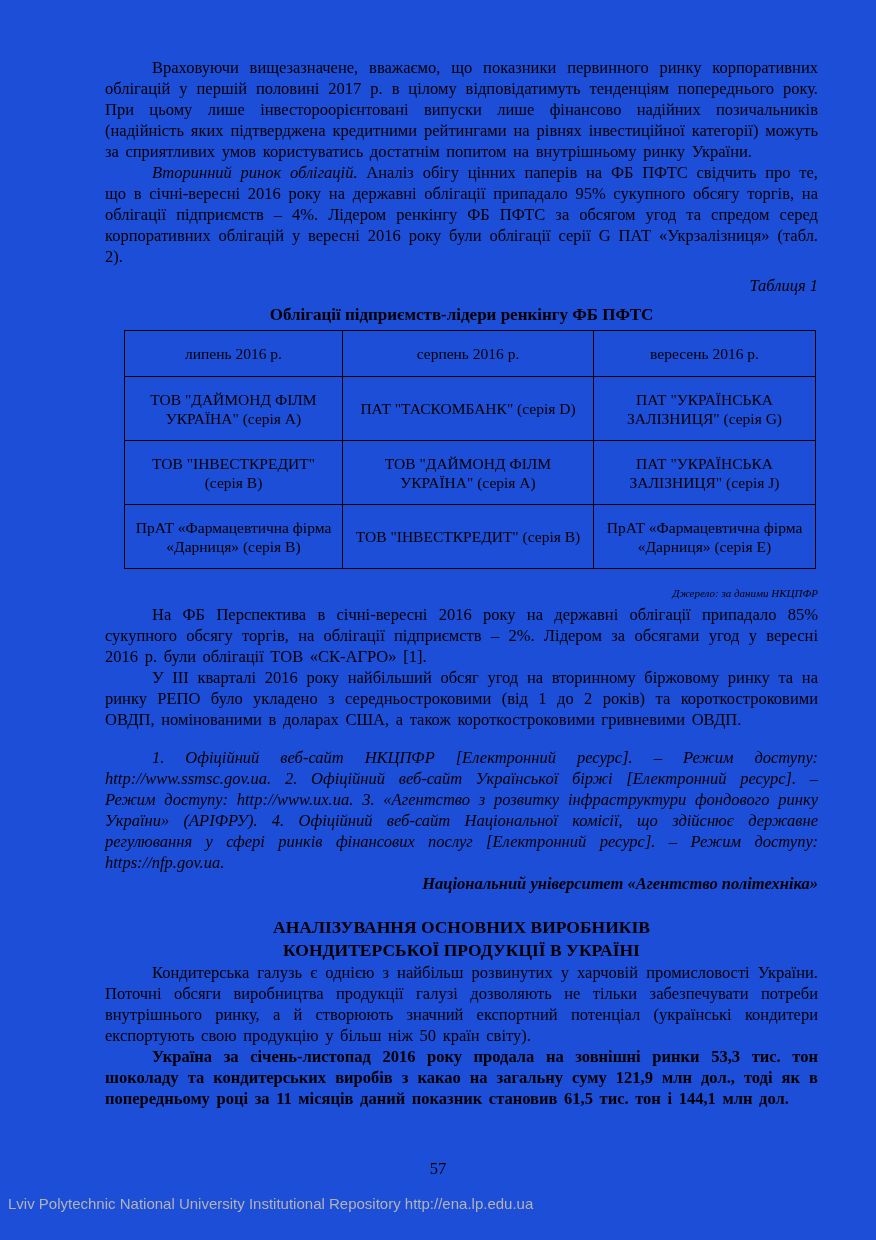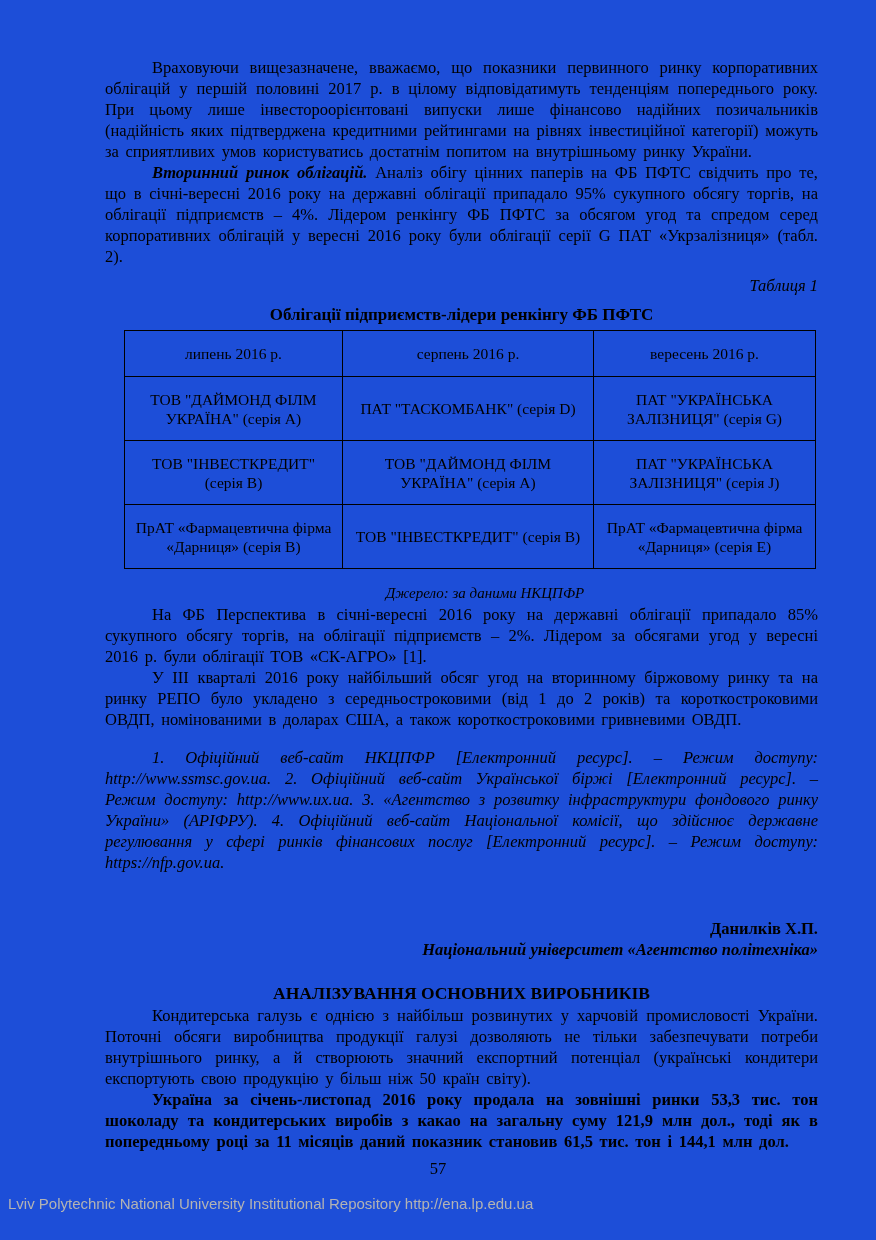--- a/index.html
+++ b/index.html
@@ -18,21 +18,21 @@
     width:713px;
   }
   p.body-par {
     margin:0;
     font-size:16.5px;
     line-height:21px;
     text-align:justify;
     text-indent:47px;
     word-spacing:2.5px;
   }
-  .lead-bold-italic { font-weight:bold; font-style:italic; }
+  .lead-bold-italic { font-weight:normal; font-style:italic; }
   .table-label {
     margin:8px 0 0 0;
     font-size:16.5px; line-height:21px;
     font-style:italic;
     text-align:right;
   }
   .table-title {
     margin:8px 0 0 0;
     font-size:17px; line-height:22px;
     font-weight:bold;
@@ -51,24 +51,24 @@
     font-weight:normal;
     text-align:center;
     vertical-align:middle;
     padding:12px 6px;
   }
   table.data-table th { height:21px; }
   table.data-table td { height:39px; }
   col.c1 { width:218px; } col.c2 { width:251px; } col.c3 { width:222px; }
   .source-line {
     margin:14px 0 0 0;
-    font-size:15px; line-height:21px;
+    font-size:11px; line-height:21px;
     font-style:italic;
     text-indent:47px;
-    text-align:center;
+    text-align:right;
   }
   .par-after-source { margin-top:20px; }
   .references {
     margin:17px 0 0 0;
     font-size:16.5px;
     line-height:21px;
     font-style:italic;
     text-align:justify;
     text-indent:47px;
     word-spacing:2.5px;
@@ -156,25 +156,24 @@
     </table>
 
     <p class="source-line">Джерело: за даними НКЦПФР</p>
 
     <p class="body-par par-after-source">На ФБ Перспектива в січні-вересні 2016 року на державні облігації припадало 85% сукупного обсягу торгів, на облігації підприємств – 2%. Лідером за обсягами угод у вересні 2016 р. були облігації ТОВ «СК-АГРО» [1].</p>
 
     <p class="body-par">У ІІІ кварталі 2016 року найбільший обсяг угод на вторинному біржовому ринку та на ринку РЕПО було укладено з середньостроковими (від 1 до 2 років) та короткостроковими ОВДП, номінованими в доларах США, а також короткостроковими гривневими ОВДП.</p>
 
     <p class="references">1. Офіційний веб-сайт НКЦПФР [Електронний ресурс]. – Режим доступу: http://www.ssmsc.gov.ua. 2. Офіційний веб-сайт Української біржі [Електронний ресурс]. – Режим доступу: http://www.ux.ua. 3. «Агентство з розвитку інфраструктури фондового ринку України» (АРІФРУ). 4. Офіційний веб-сайт Національної комісії, що здійснює державне регулювання у сфері ринків фінансових послуг  [Електронний ресурс]. – Режим доступу: https://nfp.gov.ua.</p>
 
-    <p class="author-name">Данилків Х.П.</p>
 
     <p class="affiliation">Національний університет «Агентство політехніка»</p>
 
-    <p class="article-title"><span>АНАЛІЗУВАННЯ ОСНОВНИХ ВИРОБНИКІВ</span><br></p>
+    <p class="article-title"><span>АНАЛІЗУВАННЯ ОСНОВНИХ ВИРОБНИКІВ</span><br><span>КОНДИТЕРСЬКОЇ ПРОДУКЦІЇ В УКРАЇНІ</span></p>
 
     <p class="body-par first-article-par">Кондитерська галузь є однією з найбільш розвинутих у харчовій промисловості України. Поточні обсяги виробництва продукції галузі дозволяють не тільки забезпечувати потреби внутрішнього ринку, а й створюють значний експортний потенціал (українські кондитери експортують свою продукцію у більш ніж 50 країн світу).</p>
 
     <p class="body-par bold-par">Україна за січень-листопад 2016 року продала на зовнішні ринки 53,3 тис. тон шоколаду та кондитерських виробів з какао на загальну суму 121,9 млн дол., тоді як в попередньому році за 11 місяців даний показник становив 61,5 тис. тон і 144,1 млн дол.</p>
 
   </div>
 
   <div class="page-number">57</div>
 
   <div class="footer-repo">Lviv Polytechnic National University Institutional Repository http://ena.lp.edu.ua</div>

